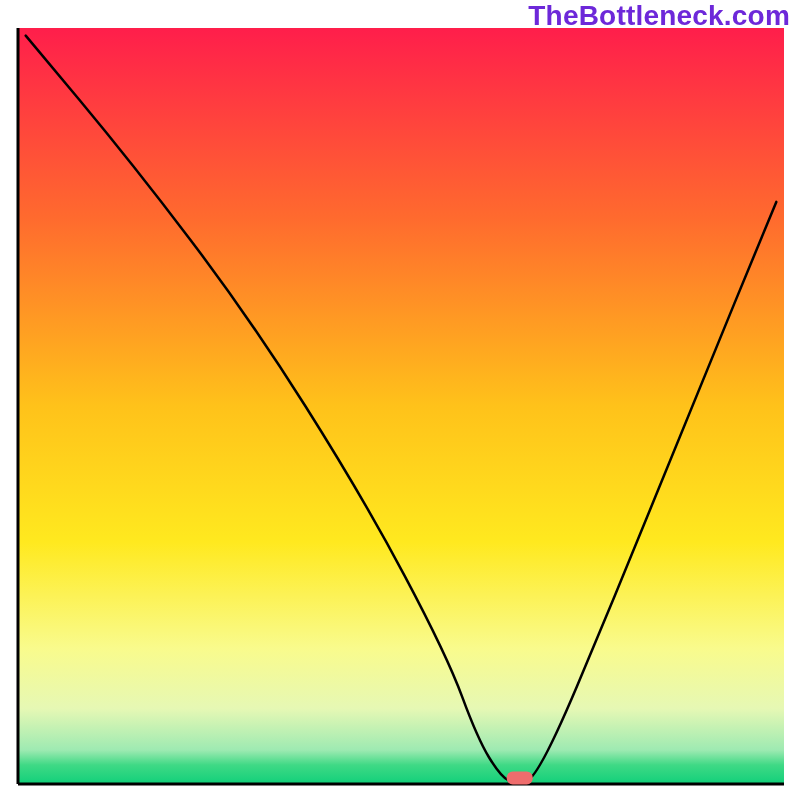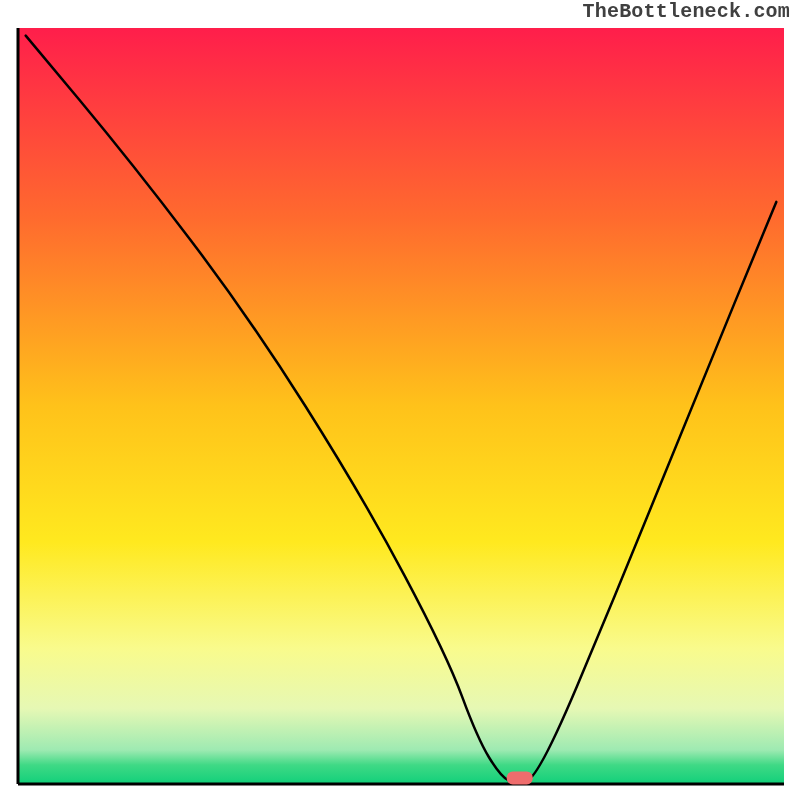--- a/index.html
+++ b/index.html
@@ -12,25 +12,24 @@
   }
   .frame {
     position: relative;
     width: 800px;
     height: 800px;
   }
   .watermark {
     position: absolute;
     top: 0;
     right: 10px;
-    font-size: 20px;
+    font-size: 28px;
     font-weight: 600;
-    color: #404040;
+    color: #6d28d9;
     letter-spacing: 0.2px;
-    font-family: Liberation Mono, monospace;
   }
   svg.plot {
     position: absolute;
     left: 0;
     top: 0;
     width: 800px;
     height: 800px;
   }
 </style>
 </head>

